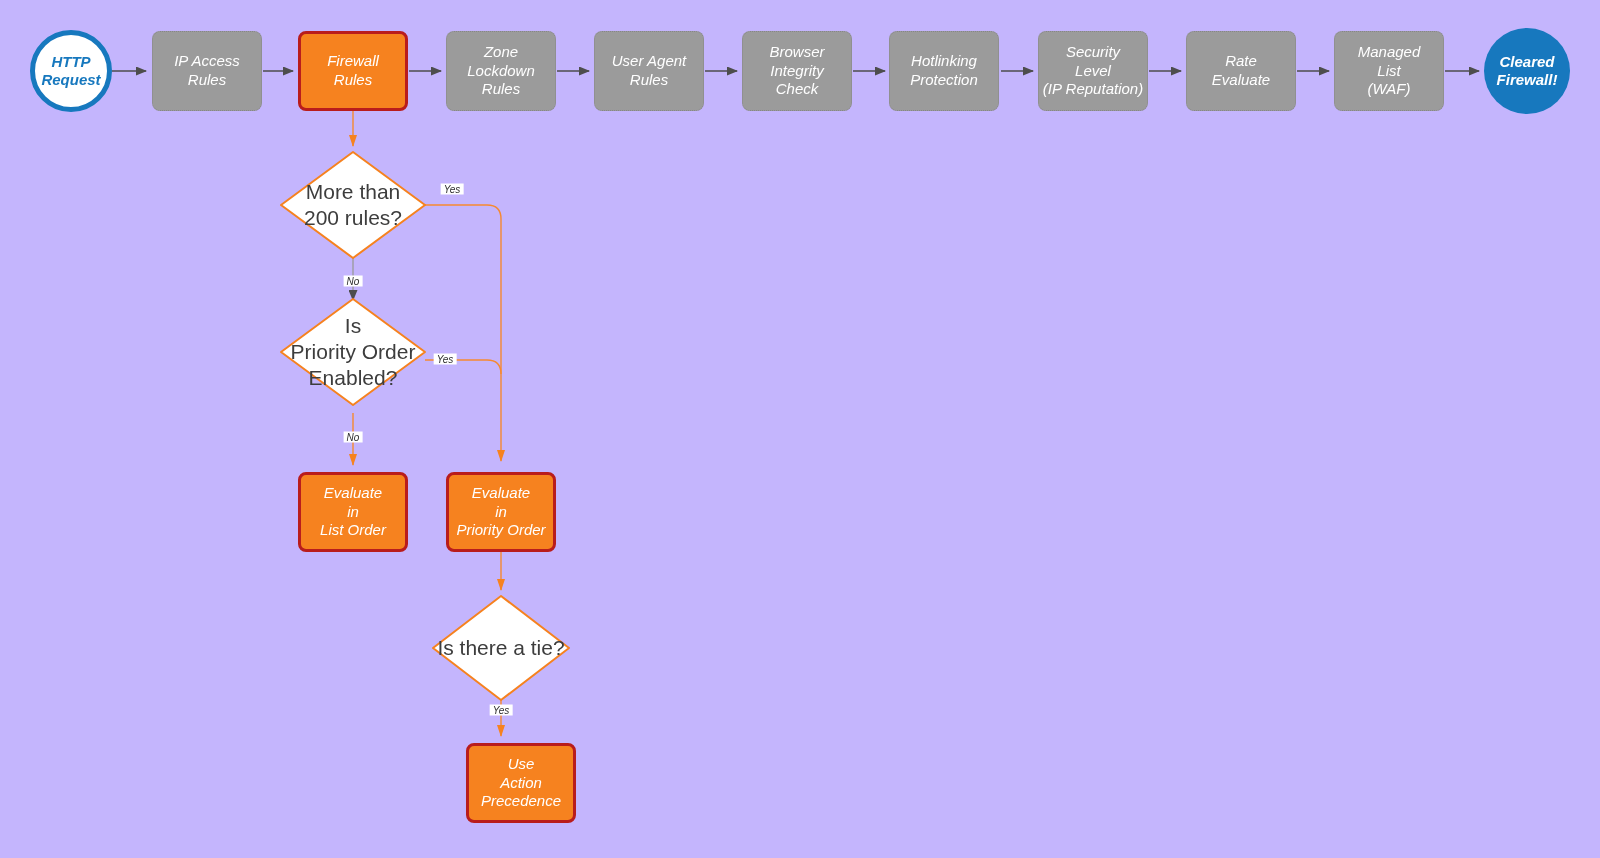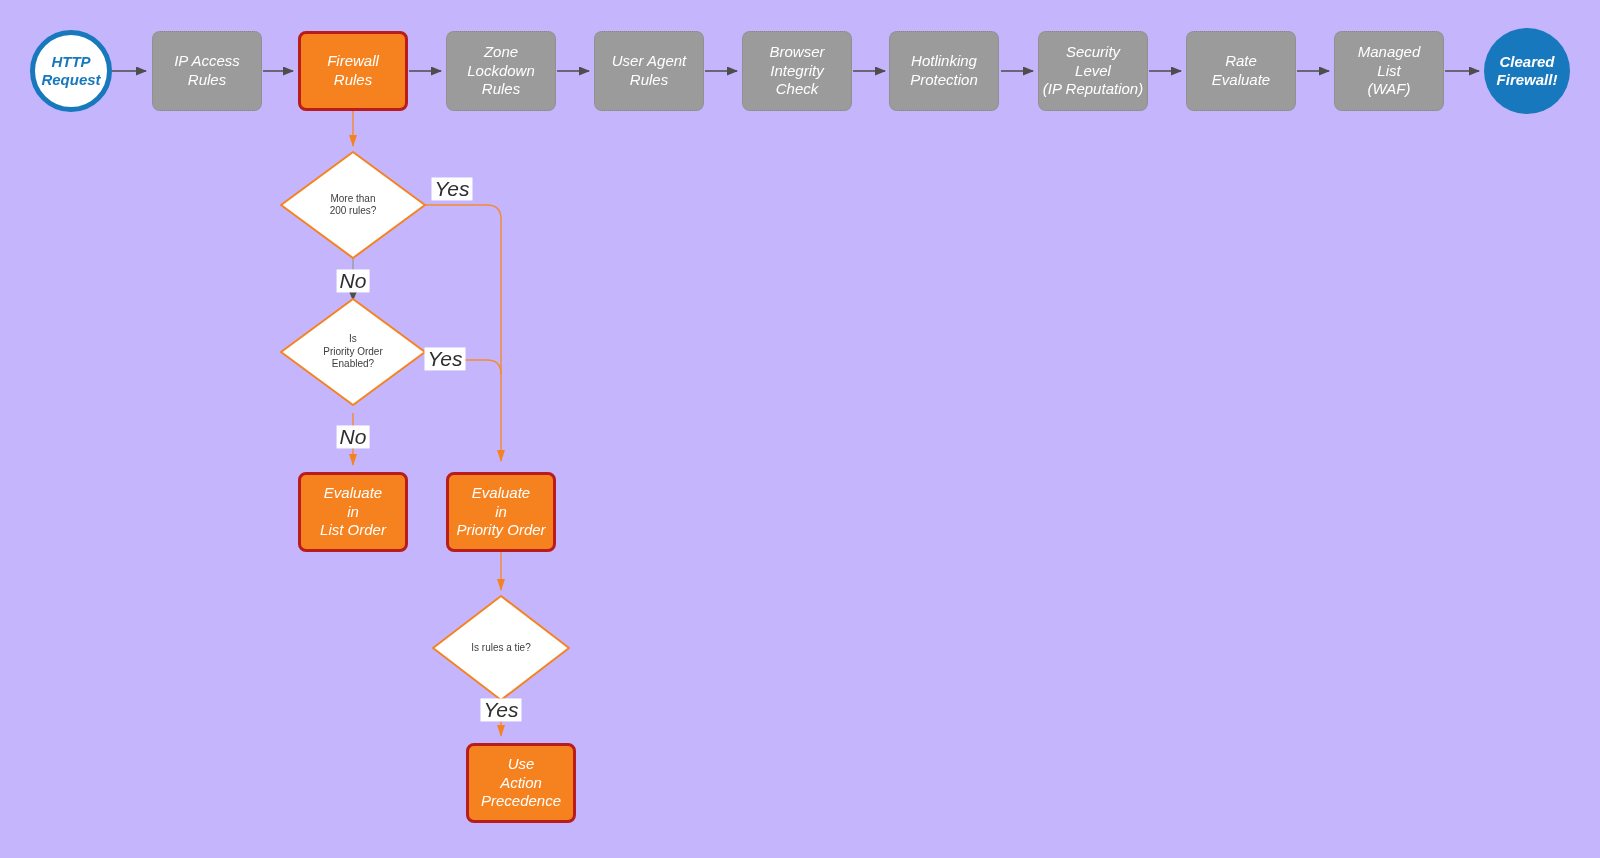--- a/index.html
+++ b/index.html
@@ -85,29 +85,29 @@
     position: absolute;
     left: 0;
     top: 0;
     right: 0;
     bottom: 0;
     display: flex;
     align-items: center;
     justify-content: center;
     text-align: center;
     white-space: pre-line;
-    font-size: 10px;
+    font-size: 21px;
     line-height: 1.25;
     color: #3d3d3d;
   }
   .edge-label {
     position: absolute;
     transform: translate(-50%, -50%);
     font-style: italic;
-    font-size: 21px;
+    font-size: 10px;
     color: #2e2e2e;
     background: #ffffff;
     padding: 0 3px;
     line-height: 1.1;
   }
 </style>
 </head>
 <body>
 
 <div class="canvas">
@@ -224,21 +224,21 @@
   <div class="node box orange-box" style="left:446px;top:472px">
     <span class="lbl">Evaluate
 in
 Priority Order</span>
   </div>
 
   <div class="diamond" style="left:430px;top:593px;width:142px;height:110px">
     <svg width="142" height="110" viewBox="0 0 142 110">
       <polygon points="71,3 139,55 71,107 3,55" fill="#ffffff" stroke="#f6821f" stroke-width="2" stroke-linejoin="round"></polygon>
     </svg>
-    <div class="dlabel">Is rules a tie?</div>
+    <div class="dlabel">Is there a tie?</div>
   </div>
 
   <div class="node box orange-box" style="left:466px;top:743px">
     <span class="lbl">Use
 Action
 Precedence</span>
   </div>
 
   <div class="edge-label" style="left:452px;top:189px">Yes</div>
   <div class="edge-label" style="left:353px;top:281px">No</div>

